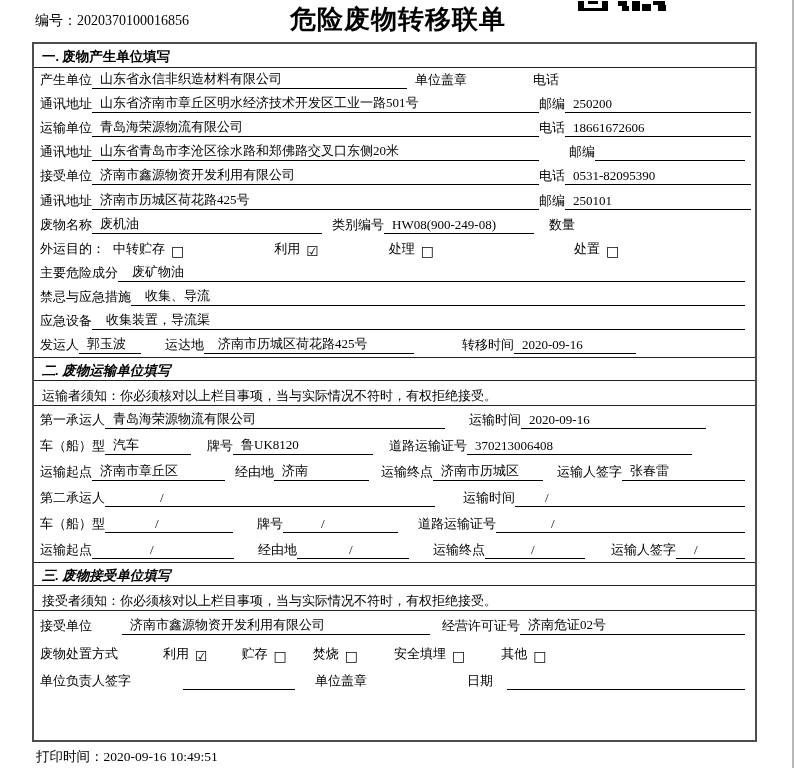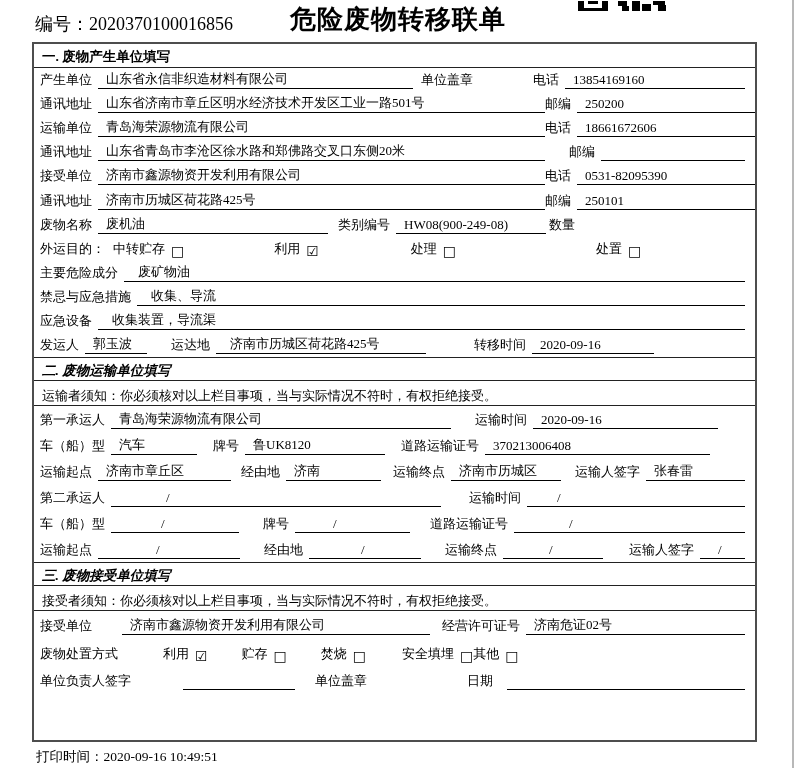--- a/index.html
+++ b/index.html
@@ -2,21 +2,21 @@
 <html><head>
 <meta charset="utf-8">
 <style>
   html,body{margin:0;padding:0;}
   body{
     width:796px;height:768px;position:relative;background:#ffffff;
     font-family:"Liberation Serif","DejaVu Serif",serif;
     color:#000;font-size:13px;overflow:hidden;
   }
   .page-edge{position:absolute;left:792px;top:0;width:2px;height:768px;background:#b8b8b8;}
-  .serial{position:absolute;left:35px;top:12px;font-size:18px;white-space:nowrap;}
+  .serial{position:absolute;left:35px;top:12px;font-size:14px;white-space:nowrap;}
   .doc-title{position:absolute;left:0;top:2px;width:100%;text-align:center;font-size:26px;font-weight:700;letter-spacing:1px;}
   .qr{position:absolute;left:578px;top:0;width:92px;height:11px;overflow:hidden;}
   .form{
     position:absolute;left:32px;top:42px;width:725px;height:700px;
     border:2px solid #4d4d4d;box-sizing:border-box;overflow:hidden;background:#fff;
   }
   .sec-head{
     height:24px;box-sizing:border-box;border-bottom:1px solid #222;
     font-weight:700;font-size:13.5px;padding:4px 0 0 8px;
   }
@@ -27,21 +27,21 @@
   }
   .r{
     display:flex;align-items:flex-end;box-sizing:border-box;
     padding:0 10px 3px 6px;white-space:nowrap;
   }
   .s1 .r{height:24.1px;}
   .s2 .r{height:26px;}
   .s3 .r{height:27.2px;}
   .l{flex:0 0 auto;}
   .f{
-    flex:0 0 auto;border-bottom:1px solid #000;margin-left:6px;
+    flex:0 0 auto;border-bottom:1px solid #000;
     min-height:16px;box-sizing:border-box;padding:0 2px 0 8px;
   }
   .f.grow{flex:1 1 auto;}
   .sp{flex:1 1 auto;}
   .rt{flex:0 0 auto;display:flex;align-items:flex-end;width:212px;}
   .rt .f{flex:1 1 auto;}
   .bx{font-family:"DejaVu Sans",sans-serif;font-size:14px;line-height:14px;margin-left:6px;}
   .footer{position:absolute;left:36px;top:748px;font-size:13.5px;white-space:nowrap;}
 </style>
 </head>
@@ -72,21 +72,20 @@
 
   <div class="sec-head">一. 废物产生单位填写</div>
   <div class="s1">
     <div class="r">
       <span class="l">产生单位</span>
       <span class="f" style="width:315px">山东省永信非织造材料有限公司</span>
       <span class="l" style="margin-left:8px">单位盖章</span>
       <span class="sp"></span>
       <span class="rt">
           <span class="l">电话</span>
-          <span class="f">13854169160</span>
         </span>
     </div>
     <div class="r">
       <span class="l">通讯地址</span>
       <span class="f" style="width:447px">山东省济南市章丘区明水经济技术开发区工业一路501号</span>
       <span class="sp"></span>
       <span class="rt">
           <span class="l">邮编</span>
           <span class="f">250200</span>
         </span>
@@ -136,21 +135,21 @@
       <span class="rt" style="width:196px">
           <span class="l">数量</span>
         </span>
     </div>
     <div class="r">
       <span class="l">外运目的：</span>
       <span class="l" style="margin-left:8px">中转贮存</span>
       <span class="bx">□</span>
       <span class="l" style="margin-left:90px">利用</span>
       <span class="bx">☑</span>
-      <span class="l" style="margin-left:92px">处理</span>
+      <span class="l" style="margin-left:70px">处理</span>
       <span class="bx">□</span>
       <span class="l" style="margin-left:140px">处置</span>
       <span class="bx">□</span>
     </div>
     <div class="r">
       <span class="l">主要危险成分</span>
       <span class="f grow" style="padding-left:14px">废矿物油</span>
     </div>
     <div class="r">
       <span class="l">禁忌与应急措施</span>
@@ -231,25 +230,25 @@
       <span class="f" style="width:308px;margin-left:30px">济南市鑫源物资开发利用有限公司</span>
       <span class="l" style="margin-left:12px">经营许可证号</span>
       <span class="f grow">济南危证02号</span>
     </div>
     <div class="r">
       <span class="l">废物处置方式</span>
       <span class="l" style="margin-left:45px">利用</span>
       <span class="bx">☑</span>
       <span class="l" style="margin-left:34px">贮存</span>
       <span class="bx">□</span>
-      <span class="l" style="margin-left:34px">焚烧</span>
+      <span class="l" style="margin-left:26px">焚烧</span>
       <span class="bx">□</span>
       <span class="l" style="margin-left:36px">安全填埋</span>
       <span class="bx">□</span>
-      <span class="l" style="">其他</span>
+      <span class="l" style="margin-left:36px">其他</span>
       <span class="bx">□</span>
     </div>
     <div class="r">
       <span class="l">单位负责人签字</span>
       <span class="f" style="width:112px;margin-left:52px"></span>
       <span class="l" style="margin-left:20px">单位盖章</span>
       <span class="l" style="margin-left:100px">日期</span>
       <span class="f grow" style="margin-left:14px"></span>
     </div>
   </div>

